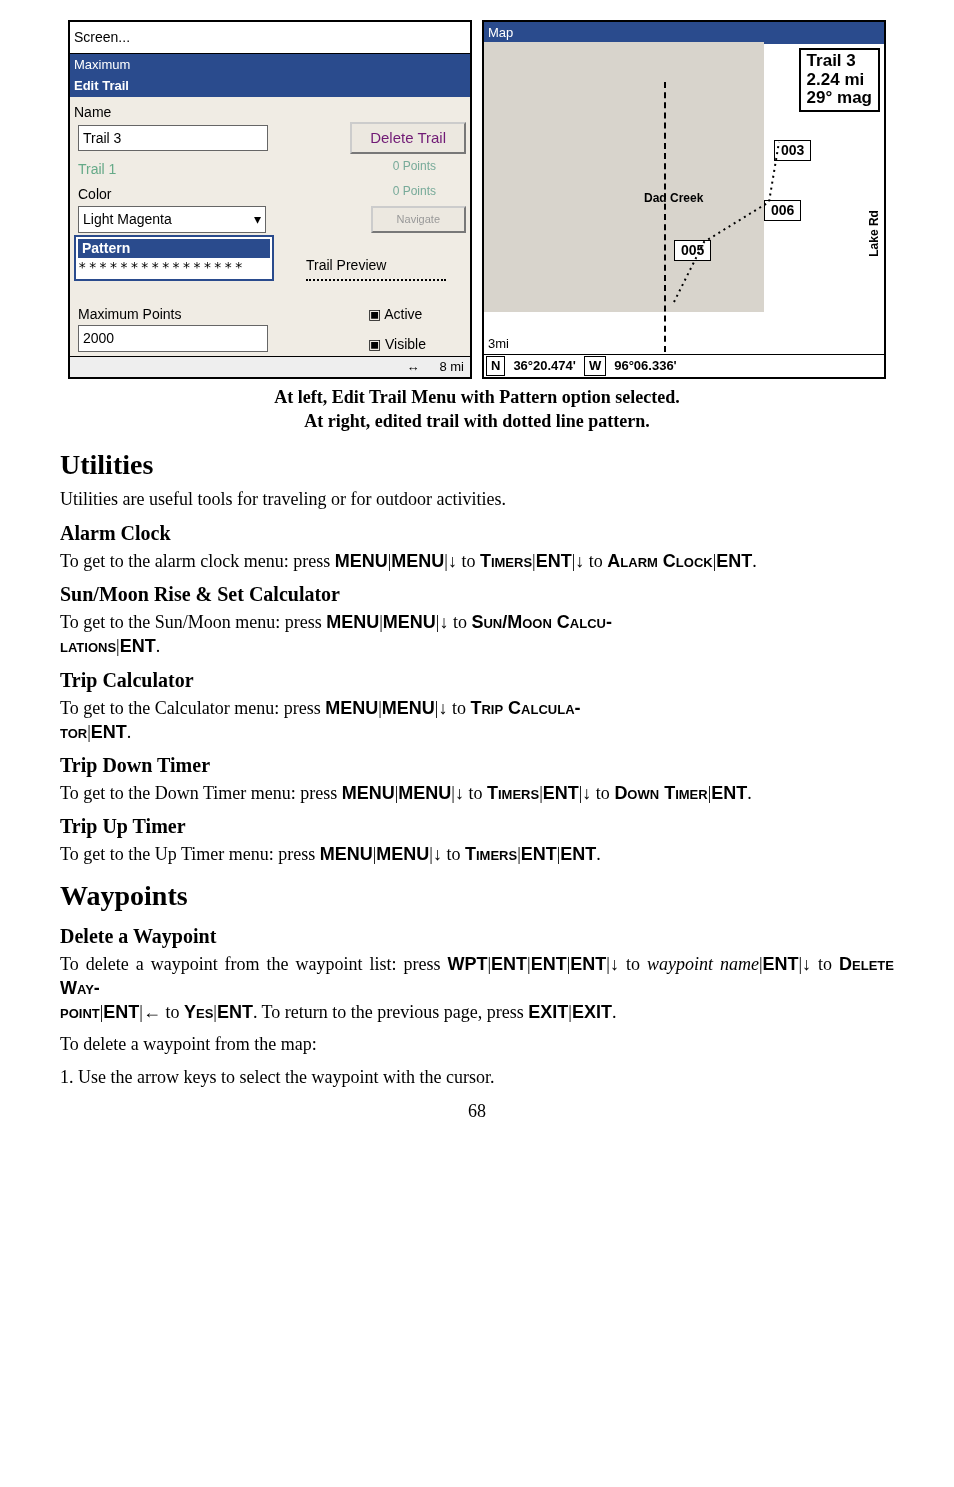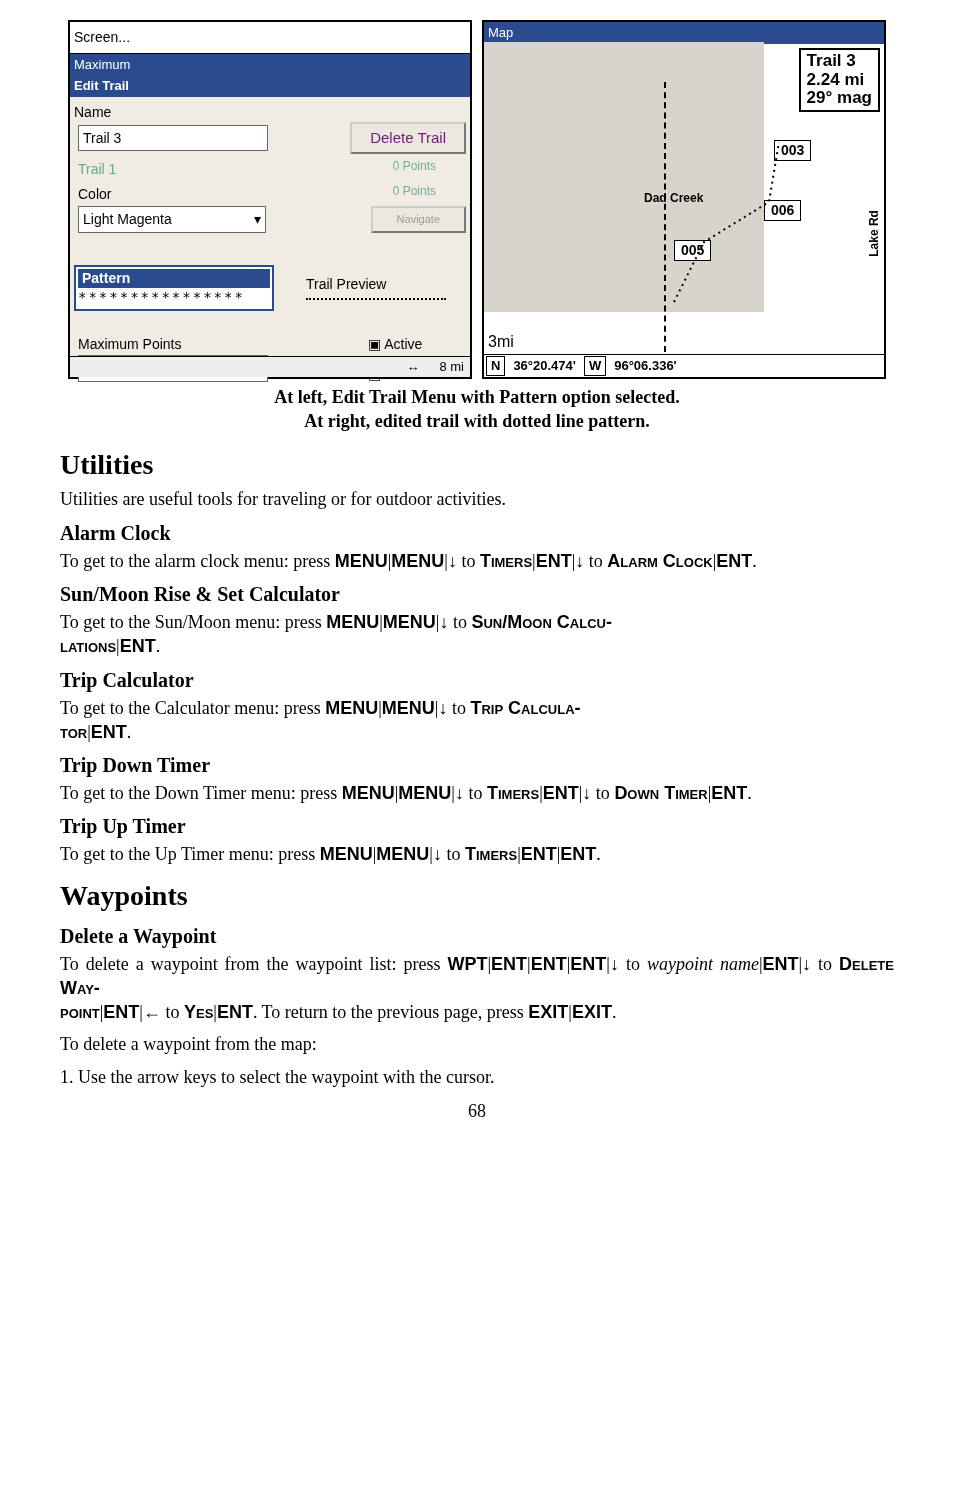--- a/index.html
+++ b/index.html
@@ -56,21 +56,21 @@
       <div class="label">Color</div>
       <div style="color:#7a9;font-size:12px;padding-right:30px">0 Points</div>
     </div>
     <div class="row">
       <div class="input" style="width:178px;display:flex;justify-content:space-between">
         <span>Light Magenta</span>
         <span>▾</span>
       </div>
       <div class="btn-dis">Navigate</div>
     </div>
-    <div class="row" style="margin-top:30px;align-items:center">
+    <div class="row" style="margin-top:0;align-items:flex-end">
       <div style="width:200px">
         <div class="patternbox">
           <div style="background:#2a4b8d;color:#fff;padding:0 4px;font-weight:bold">Pattern</div>
           <div class="dotted">****************</div>
         </div>
       </div>
       <div style="padding-right:20px">
         <div>Trail Preview</div>
         <div style="border-top:2px dotted #000;width:140px;margin-top:4px"></div>
       </div>
@@ -101,21 +101,21 @@
     </div>
     <div class="dashed-road"></div>
     <div style="position:absolute;left:160px;top:168px;font-size:12px;font-weight:bold">Dad Creek</div>
     <div style="position:absolute;right:10px;top:180px;font-size:12px;font-weight:bold;transform:rotate(-90deg);transform-origin:right">Lake Rd</div>
     <div class="trailchip" style="left:190px;top:218px">005</div>
     <div class="trailchip" style="left:280px;top:178px">006</div>
     <div class="trailchip" style="left:290px;top:118px">003</div>
     <svg style="position:absolute;left:180px;top:90px;width:160px;height:200px">
       <path d="M10,190 L40,130 L105,90 L115,30" stroke="#000" stroke-width="2" stroke-dasharray="2,4" fill="none"></path>
     </svg>
-    <div style="position:absolute;left:4px;bottom:24px;font-size:16px">3mi</div>
+    <div style="position:absolute;left:4px;bottom:24px;font-size:13px">3mi</div>
     <div class="footer">
       <span style="border:1px solid #000;padding:0 4px;margin-left:2px">N</span>
       <span style="padding:0 8px">36°20.474'</span>
       <span style="border:1px solid #000;padding:0 4px">W</span>
       <span style="padding:0 8px">96°06.336'</span>
     </div>
   </div>
 </div>
 
 <div class="caption">

